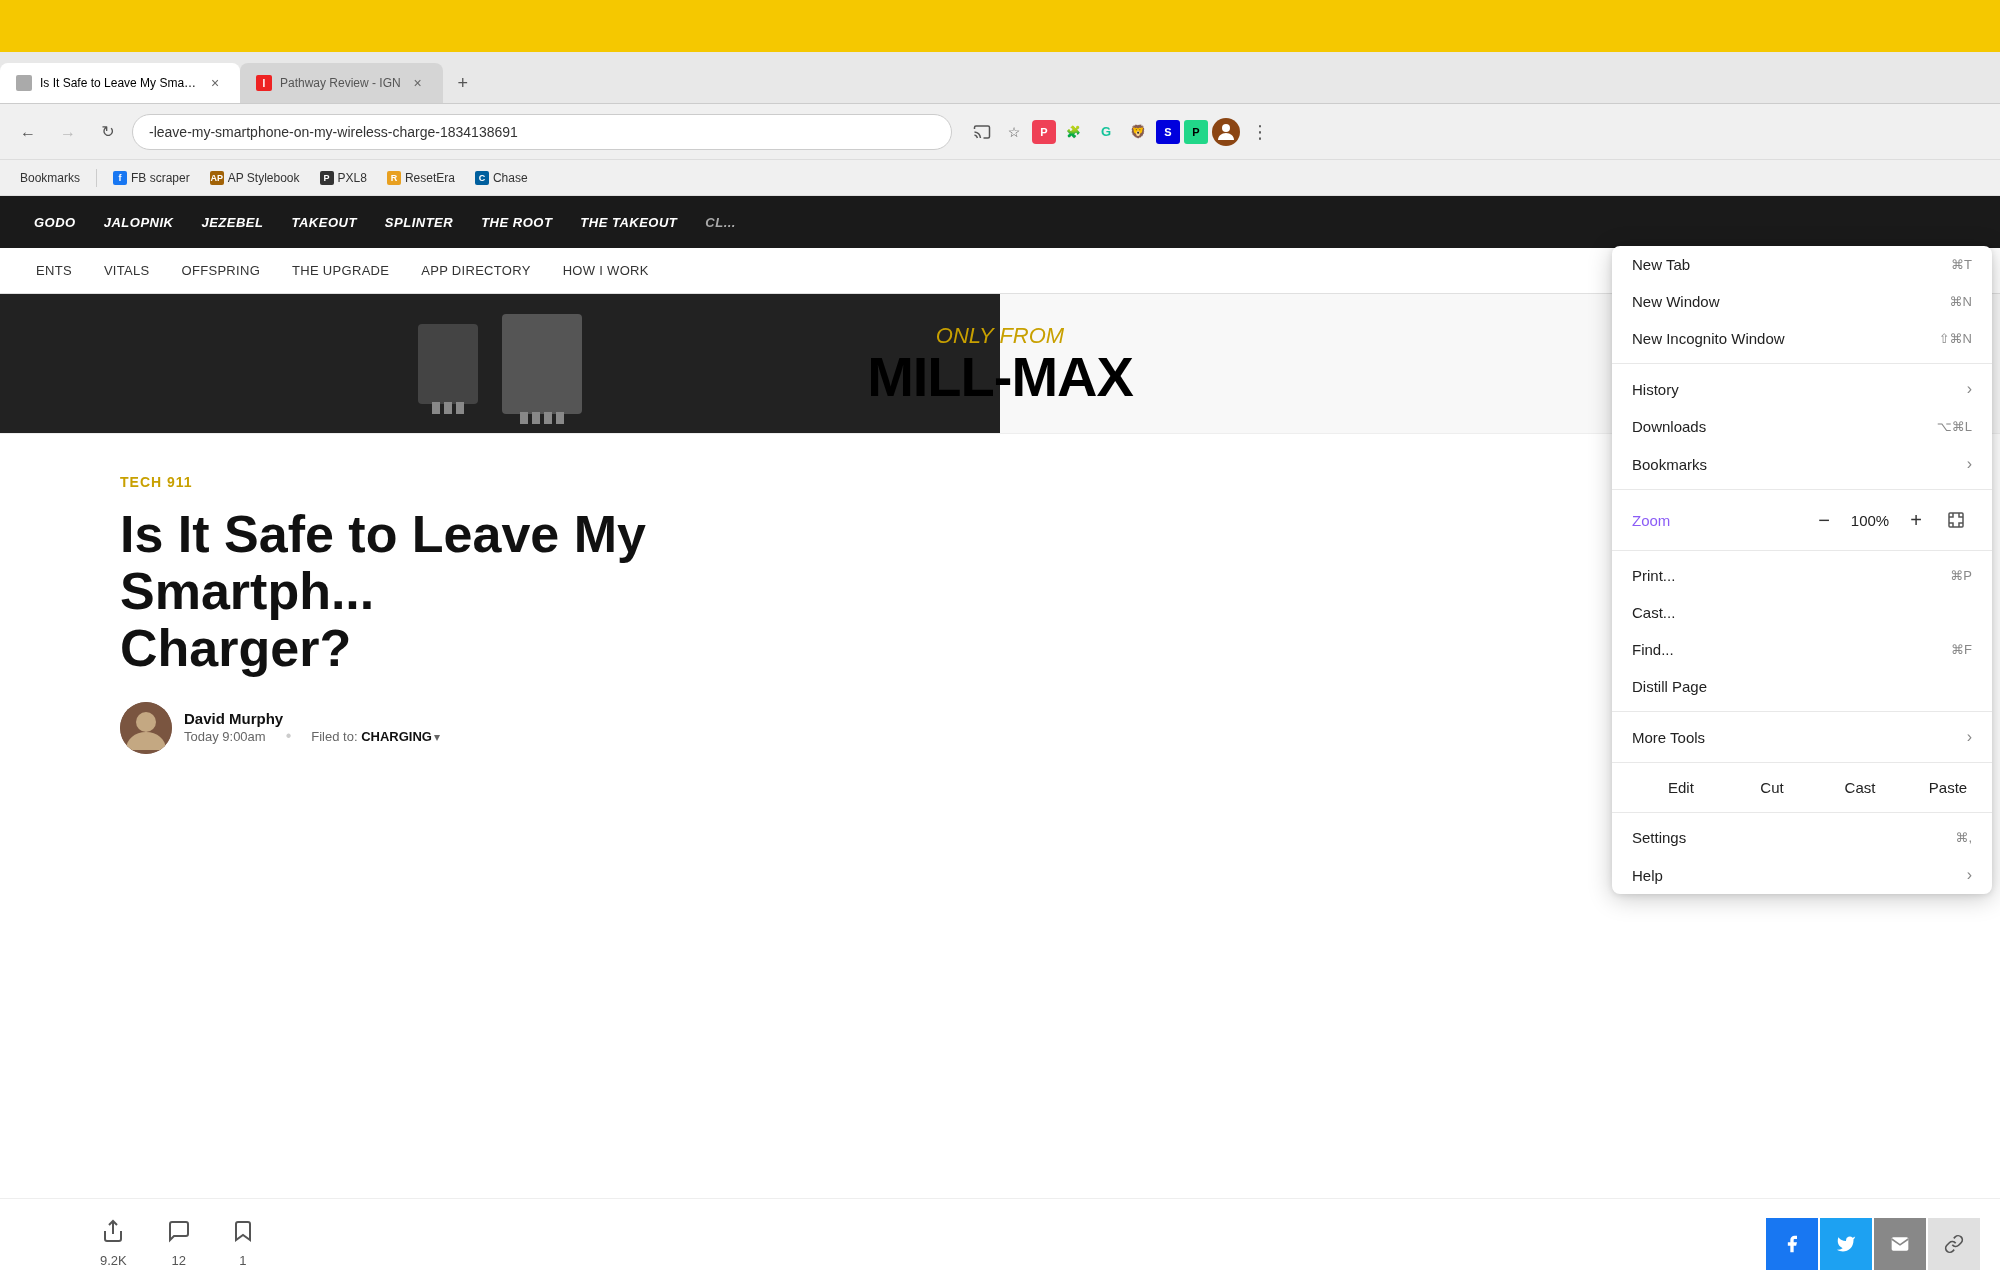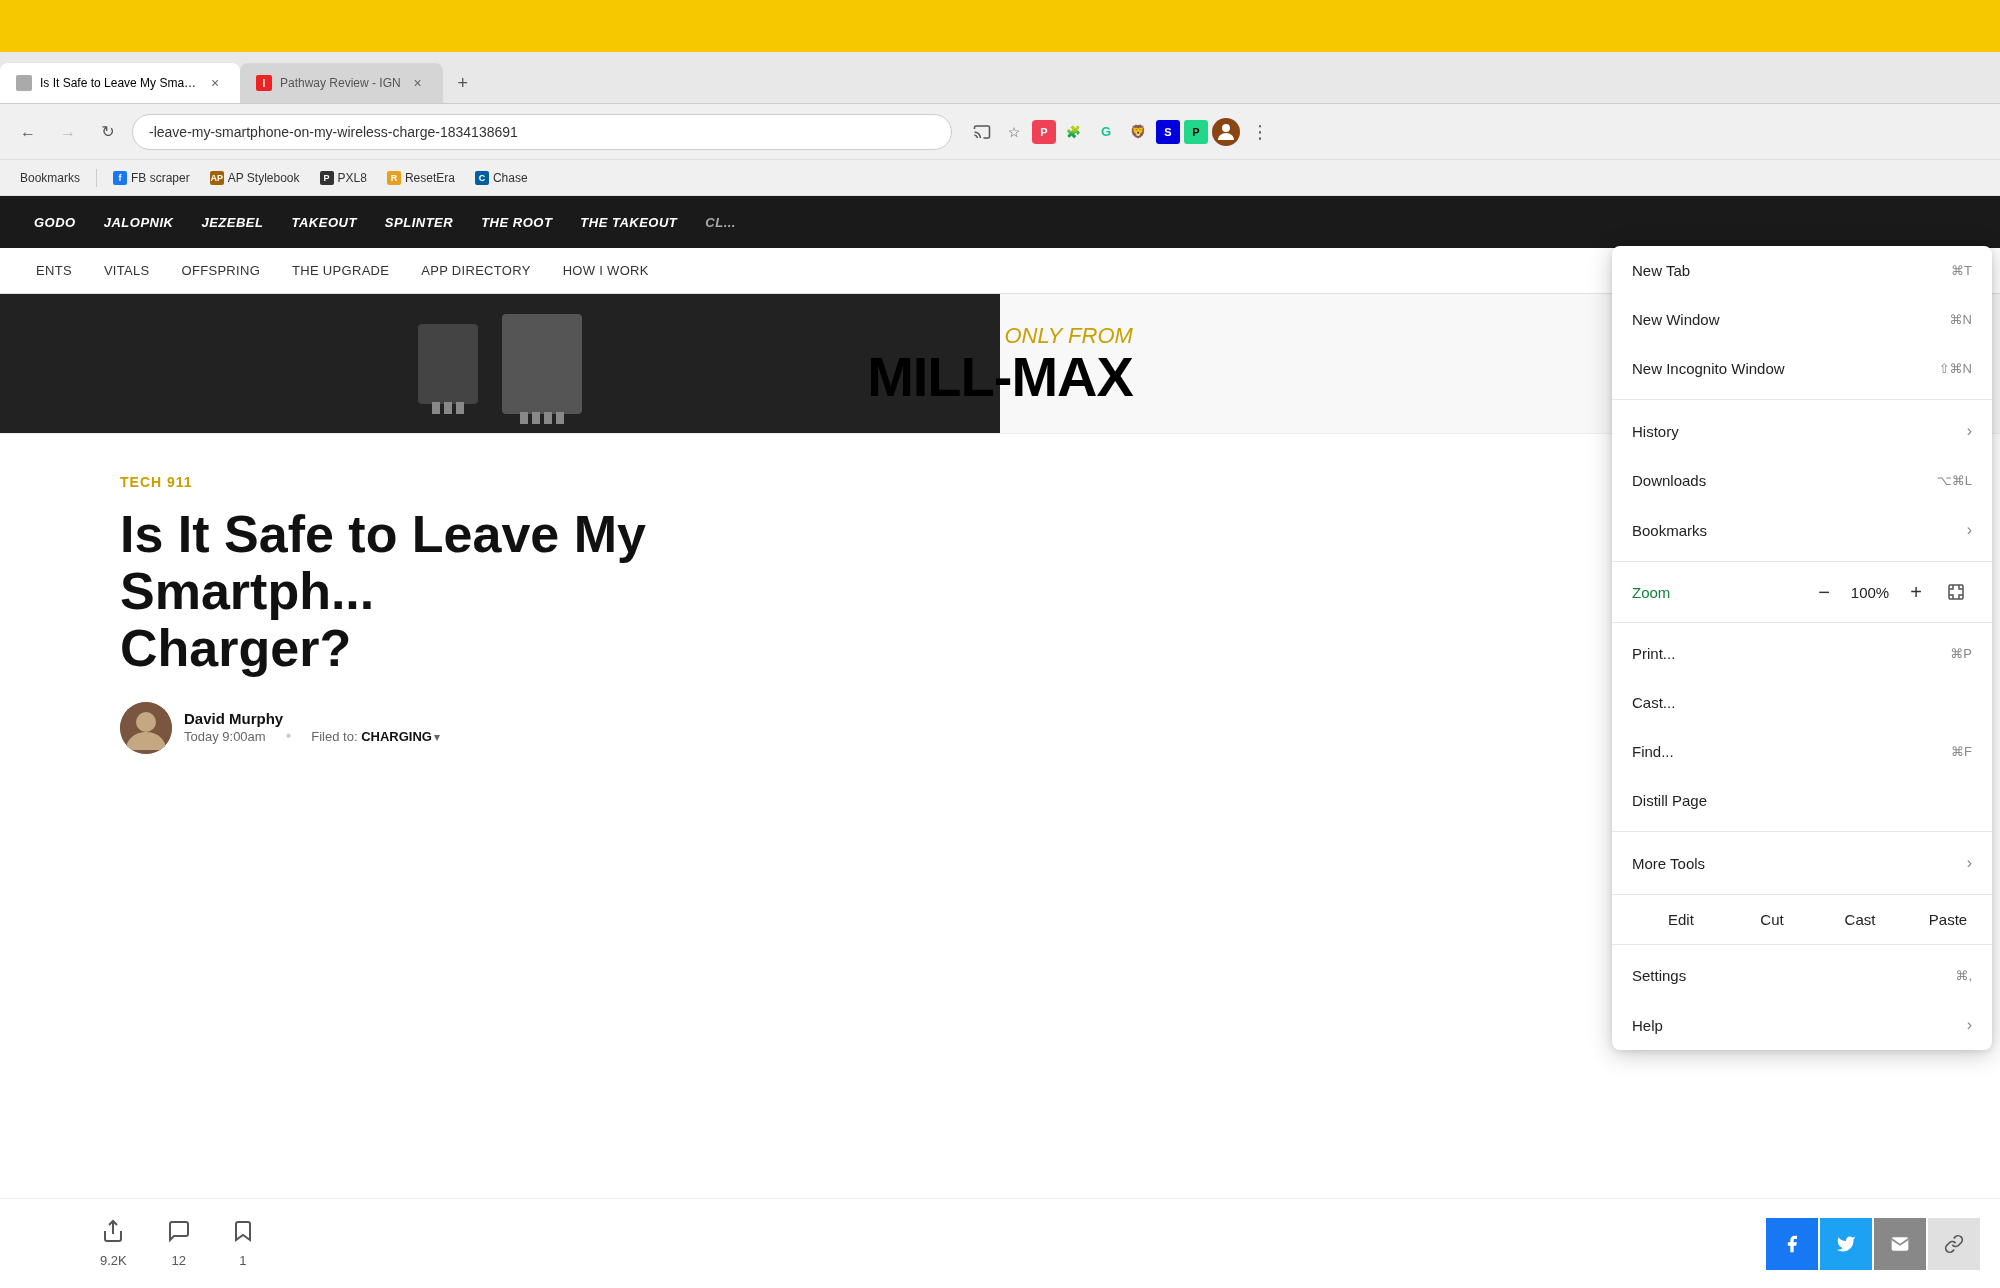--- a/index.html
+++ b/index.html
@@ -67,27 +67,27 @@
     .author-avatar-inner { width: 100%; height: 100%; background: linear-gradient(135deg, #6b4c3b 0%, #8b6355 100%); display: flex; align-items: center; justify-content: center; color: #fff; font-size: 20px; font-weight: 600; }
     .author-info { }
     .author-name { font-size: 15px; font-weight: 600; color: #111; }
     .article-date { font-size: 13px; color: #666; }
     .filed-to { font-size: 13px; color: #666; }
     .filed-link { color: #111; font-weight: 600; cursor: pointer; }
 
     
     .context-menu-overlay { position: absolute; top: 0; left: 0; right: 0; bottom: 0; z-index: 1000; }
     .context-menu { position: absolute; top: 50px; right: 8px; width: 380px; background: #fff; border-radius: 8px; box-shadow: 0 4px 24px rgba(0,0,0,0.22), 0 1px 6px rgba(0,0,0,0.1); z-index: 2000; overflow: hidden; }
-    .menu-item { display: flex; align-items: center; padding: 16px 20px; font-size: 15px; color: #222; cursor: pointer; position: relative; }
+    .menu-item { display: flex; align-items: center; padding: 10px 20px; font-size: 15px; color: #222; cursor: pointer; position: relative; }
     .menu-item .shortcut { margin-left: auto; color: #888; font-size: 13px; }
     .menu-item .arrow { margin-left: auto; color: #888; font-size: 16px; }
     .menu-divider { height: 1px; background: #e8e8e8; margin: 6px 0; }
 
     .zoom-row { display: flex; align-items: center; padding: 8px 20px; }
-    .zoom-label { font-size: 15px; color: #15803d; flex: 1; }
+    .zoom-label { font-size: 15px; color: #8b5cf6; flex: 1; }
     .zoom-controls { display: flex; align-items: center; gap: 8px; margin-left: auto; }
     .zoom-btn { width: 32px; height: 32px; border: none; background: transparent; font-size: 20px; color: #333; cursor: pointer; display: flex; align-items: center; justify-content: center; border-radius: 4px; }
     .zoom-value { font-size: 15px; color: #222; min-width: 44px; text-align: center; }
     .zoom-expand { width: 32px; height: 32px; border: none; background: transparent; cursor: pointer; display: flex; align-items: center; justify-content: center; border-radius: 4px; }
 
     .edit-row { display: flex; align-items: center; }
     .edit-label { padding: 10px 20px; font-size: 15px; color: #222; min-width: 80px; margin-left: 36px; }
     .edit-btn { flex: 1; padding: 10px 0; font-size: 15px; color: #222; cursor: pointer; text-align: center; border-radius: 4px; }
 
     
@@ -224,21 +224,21 @@
             <div style="width:80px;height:100px;background:#555;border-radius:4px;position:relative;">
               <div style="position:absolute;bottom:-10px;left:50%;transform:translateX(-50%);display:flex;gap:4px;">
                 <div style="width:8px;height:12px;background:#888;"></div>
                 <div style="width:8px;height:12px;background:#888;"></div>
                 <div style="width:8px;height:12px;background:#888;"></div>
                 <div style="width:8px;height:12px;background:#888;"></div>
               </div>
             </div>
           </div>
         </div>
-        <div class="ad-text-block" style="position:absolute;left:50%;transform:translateX(-50%);text-align:right;white-space:nowrap;">
+        <div class="ad-text-block" style="position:absolute;left:50%;transform:translateX(-50%);text-align:center;white-space:nowrap;">
           <div class="ad-from">ONLY FROM</div>
           <div class="ad-brand">MILL-MAX</div>
         </div>
         <div class="ad-learn" style="position:absolute;right:200px;top:50%;transform:translateY(-50%);">LEARN MORE</div>
       </div>
     </div>
 
     <div class="article-area">
       <div class="article-main">
         <div class="article-tag">TECH 911</div>

